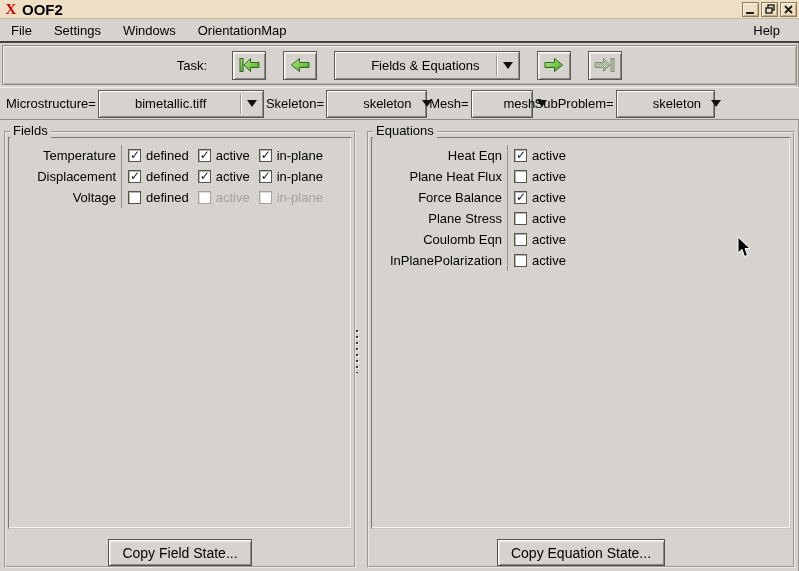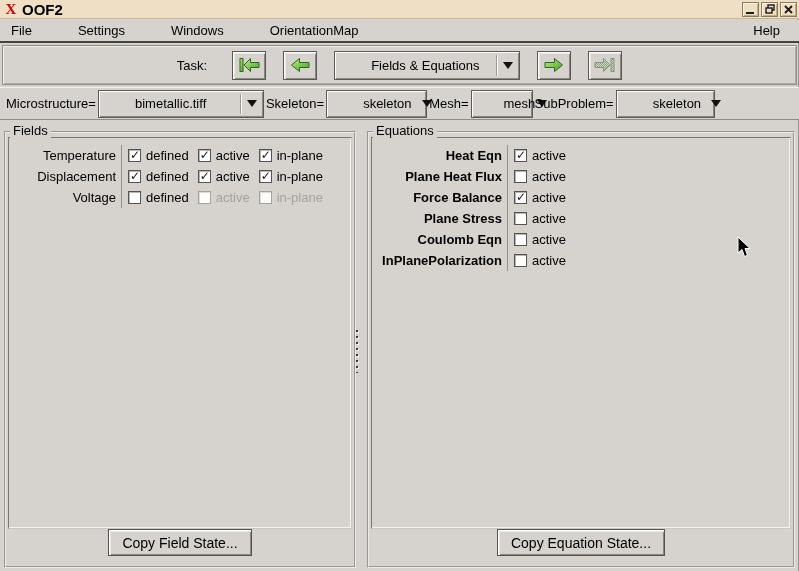--- a/index.html
+++ b/index.html
@@ -31,21 +31,21 @@
     border:1px solid #8a7b5c;
     box-shadow:inset 1px 1px 0 #fbf3e2, inset -1px -1px 0 #c0ad87;
     display:flex; align-items:center; justify-content:center;
   }
   .win-btn svg { display:block; }
 
   
   .menubar {
     position:absolute; left:0; top:20px; width:799px; height:23px;
     background:#d6d3ce; border-bottom:2px solid #46443f;
-    display:flex; align-items:center; padding:0 8px;gap:24px;
+    display:flex; align-items:center; padding:0 8px;
   }
   .menu-item { padding:2px 11px 3px 11px; white-space:nowrap; }
   .menu-item:first-child { padding-left:3px; }
   .menu-spacer { flex:1; }
 
   
   .taskframe {
     position:absolute; left:2px; top:45px; width:795px; height:40px;
     background:#d6d3ce;
     border:1px solid #8f8c85;
@@ -93,34 +93,34 @@
   }
   .fields-frame { left:4px; width:352px; }
   .equations-frame { left:367px; width:428px; }
   .scrollarea {
     margin:4px 2px 0 2px; flex:1;
     border:1px solid #7b7872;
     border-bottom-color:#c9c7c2; border-right-color:#c9c7c2;
     box-shadow:inset -1px -1px 0 #f5f4f2;
     padding:7px 0 0 5px; overflow:hidden;
   }
-  .btnrow { height:37px; display:flex; align-items:flex-start; justify-content:center; }
+  .btnrow { height:37px; display:flex; align-items:flex-end; justify-content:center; }
   .push-btn {
     height:27px; padding:0 13px; background:#d6d3ce;
     border:1px solid #55534e;
     box-shadow:inset 1px 1px 0 #ffffff, inset 2px 2px 0 #e9e7e3, inset -1px -1px 0 #8a8780;
     font-size:14px; white-space:nowrap;
     display:flex; align-items:center;
   }
 
   
   .row { display:flex; align-items:center; height:21px; }
   .row-name { text-align:right; padding-right:5px; white-space:nowrap; }
   .fields-frame .row-name { width:107px; }
-  .equations-frame .row-name { width:130px;font-weight:bold; }
+  .equations-frame .row-name { width:130px; }
   .cbzone { display:flex; align-items:center; align-self:stretch;
     border-left:1px solid #94918c; padding-left:6px; }
   .checkbox {
     width:13px; height:13px; background:#fff;
     border:1px solid #55534e;
     box-shadow:inset 1px 1px 0 #b8b6b1;
     margin-right:5px; position:relative; flex:0 0 auto;
   }
   .checkbox.checked::after {
     content:"\2713"; position:absolute; left:1px; top:-2px;

